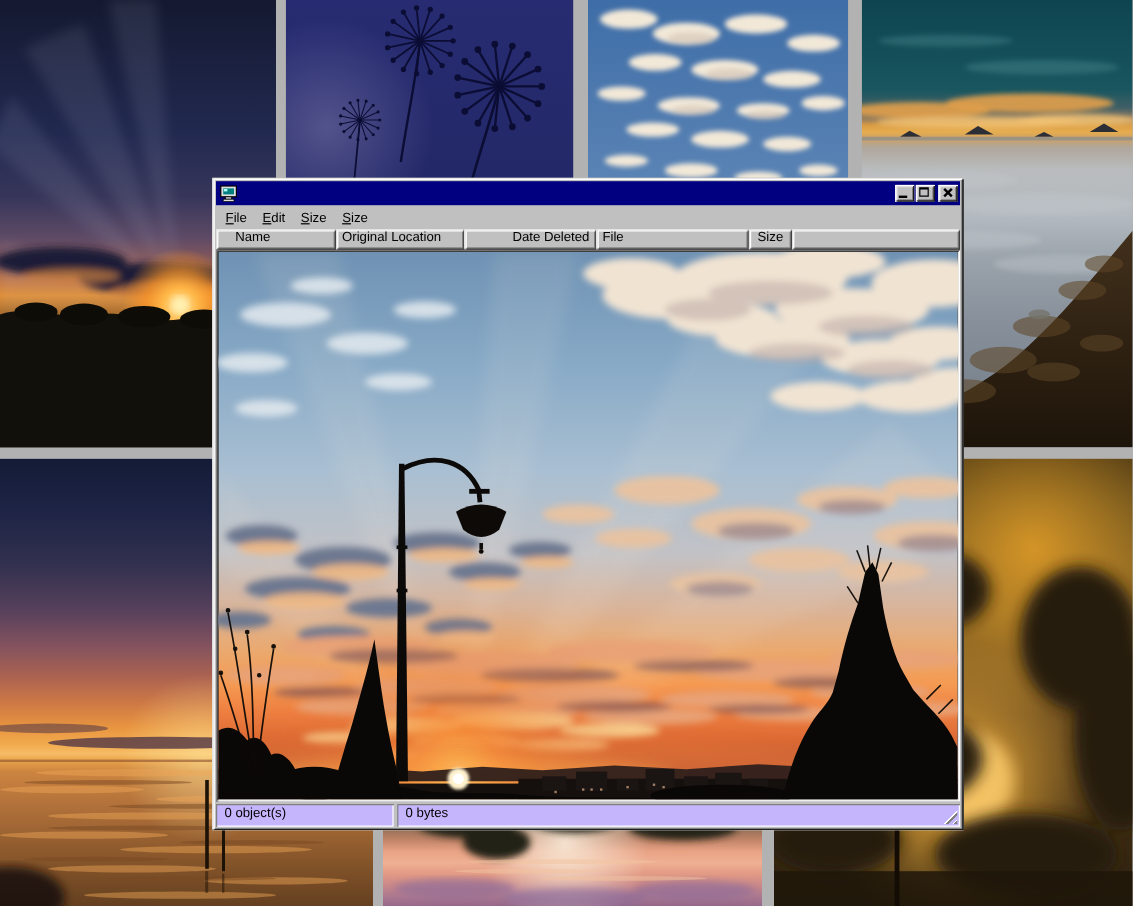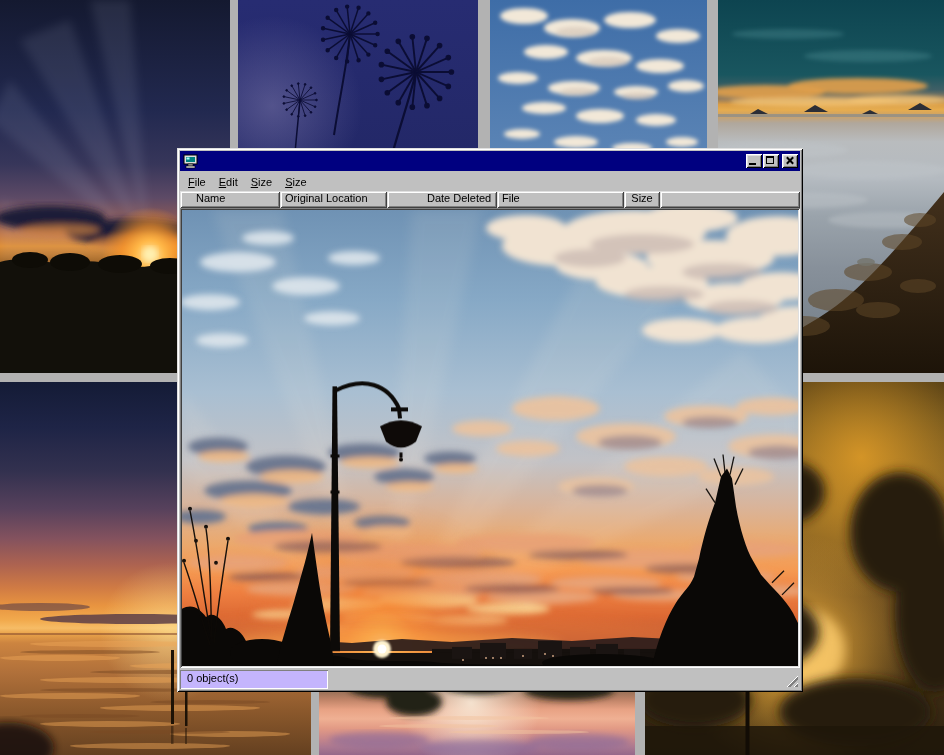--- a/index.html
+++ b/index.html
@@ -720,16 +720,17 @@
         <rect x="209" y="197" width="17" height="4" fill="#0c0a08"></rect>
         <path d="M198,216 Q219,204 240,216 L234,231 Q219,243 204,231 Z" fill="#0e0a08"></path>
         <rect x="217.5" y="242" width="3" height="5" fill="#0e0a08"></rect>
         <circle cx="219" cy="249" r="2" fill="#0e0a08"></circle>
       </g>
     </svg>
   </div>
 
   <div class="statusbar">
     <div class="spanel sp1">0 object(s)</div>
+    <div class="spanel sp2">0 bytes</div>
     <div class="grip"></div>
   </div>
 
 </div>
 
 </body></html>

